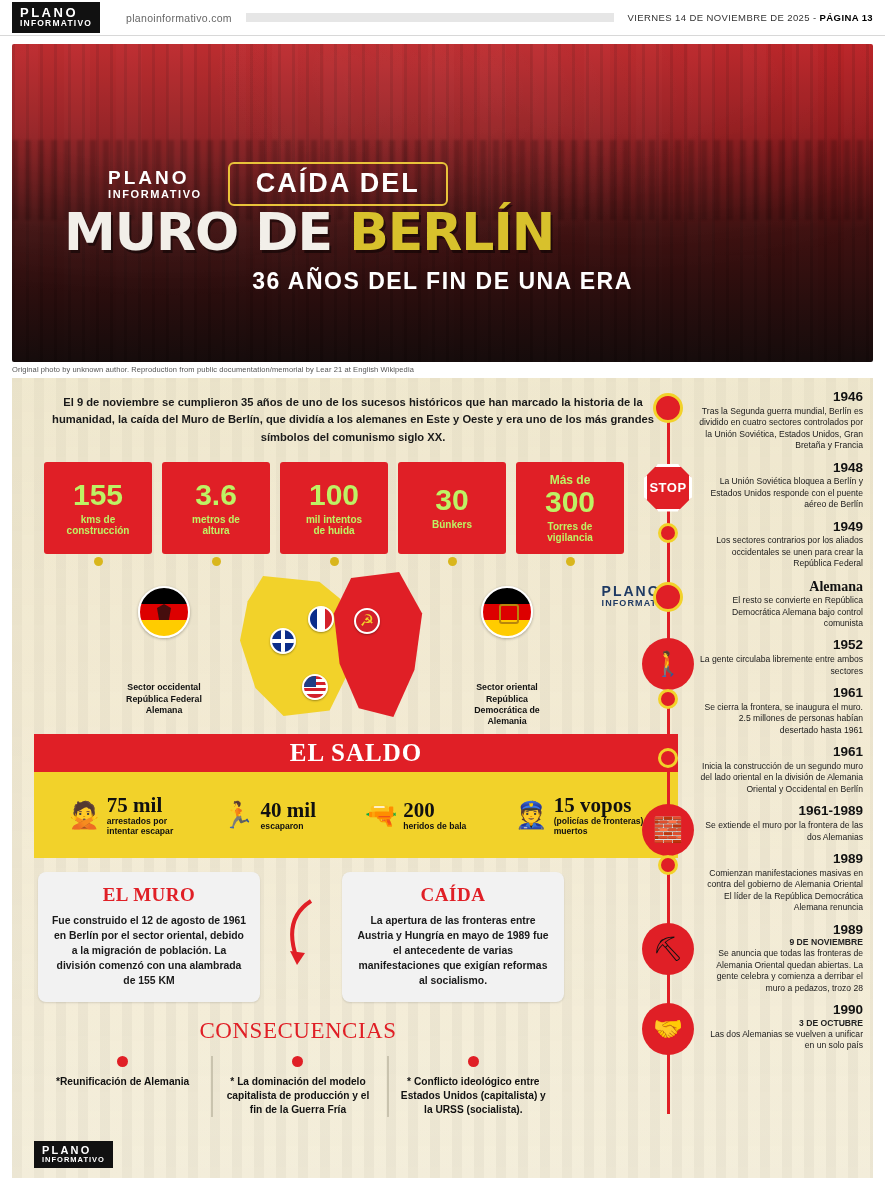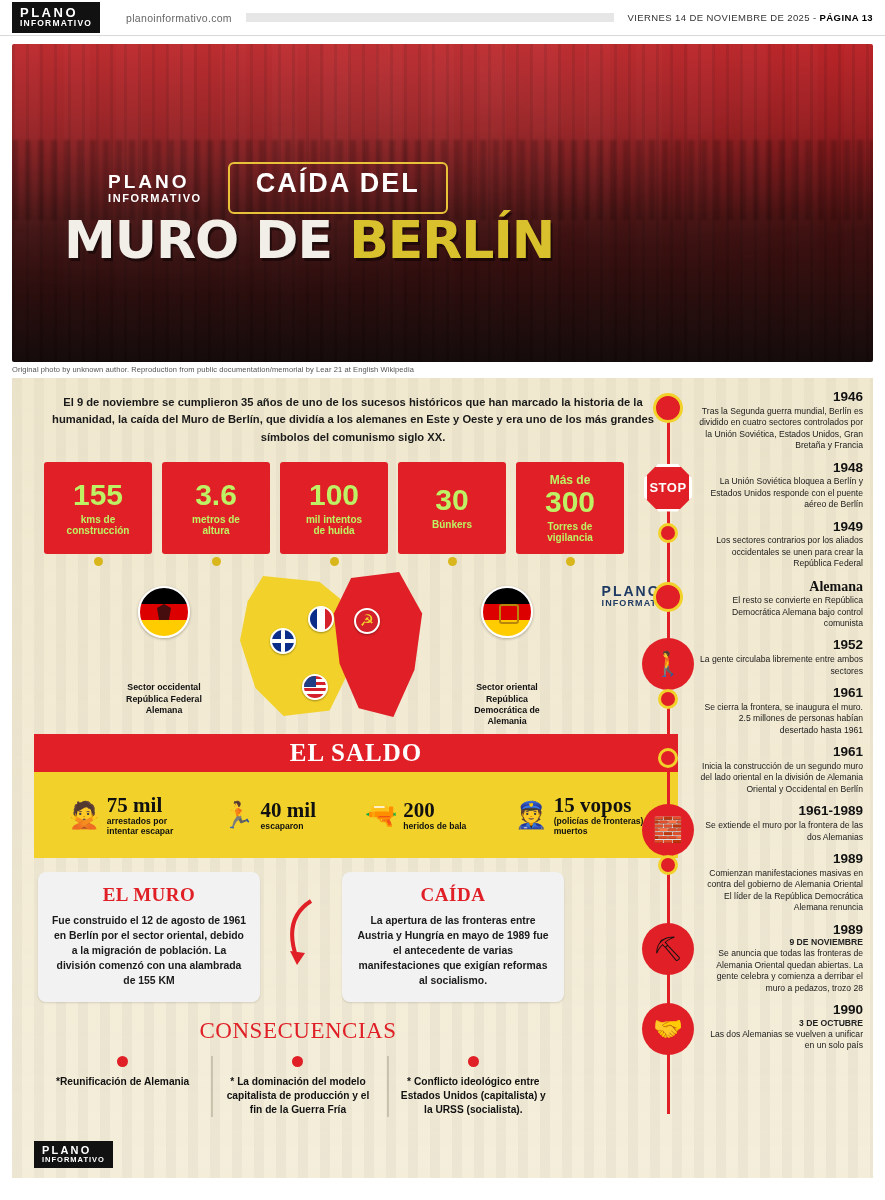--- a/index.html
+++ b/index.html
@@ -68,21 +68,21 @@
   .hero-logo { color: #fff; line-height: 1; }
   .hero-logo .h1 { font-size: 19px; font-weight: bold; letter-spacing: 3px; }
   .hero-logo .h2 { font-size: 11px; font-weight: bold; letter-spacing: 1.6px; margin-top: 2px; }
   .hero-tag {
     border: 2px solid #e8c33a;
     border-radius: 6px;
     color: #fff;
     font-size: 27px;
     font-weight: bold;
     letter-spacing: 2px;
-    padding: 4px 26px 13px 26px;
+    padding: 4px 26px 5px 26px;
   }
   .hero-title {
     margin-top: 2px;
     padding-left: 52px;
     font-family: "DejaVu Sans", sans-serif;
     font-size: 52px;
     font-weight: bold;
     letter-spacing: -1px;
     line-height: .96;
     color: #f2efe9;
@@ -325,20 +325,21 @@
       <div class="hero-logo">
         <div class="h1">PLANO</div>
         <div class="h2">INFORMATIVO</div>
       </div>
       <div class="hero-tag">CAÍDA DEL</div>
     </div>
     <div class="hero-title">
       <span>MURO DE</span>
       <span class="gold">BERLÍN</span>
     </div>
+    <div class="hero-sub">36 AÑOS DEL FIN DE UNA ERA</div>
   </div>
 </div>
 <div class="photo-credit">Original photo by unknown author. Reproduction from public documentation/memorial by Lear 21 at English Wikipedia</div>
 
 <div class="panel">
 
   <div class="panel-left">
 
     <div class="intro">El 9 de noviembre se cumplieron 35 años de uno de los sucesos históricos que han marcado la historia de la humanidad, la caída del Muro de Berlín, que dividía a los alemanes en Este y Oeste y era uno de los más grandes símbolos del comunismo siglo XX.</div>
 

